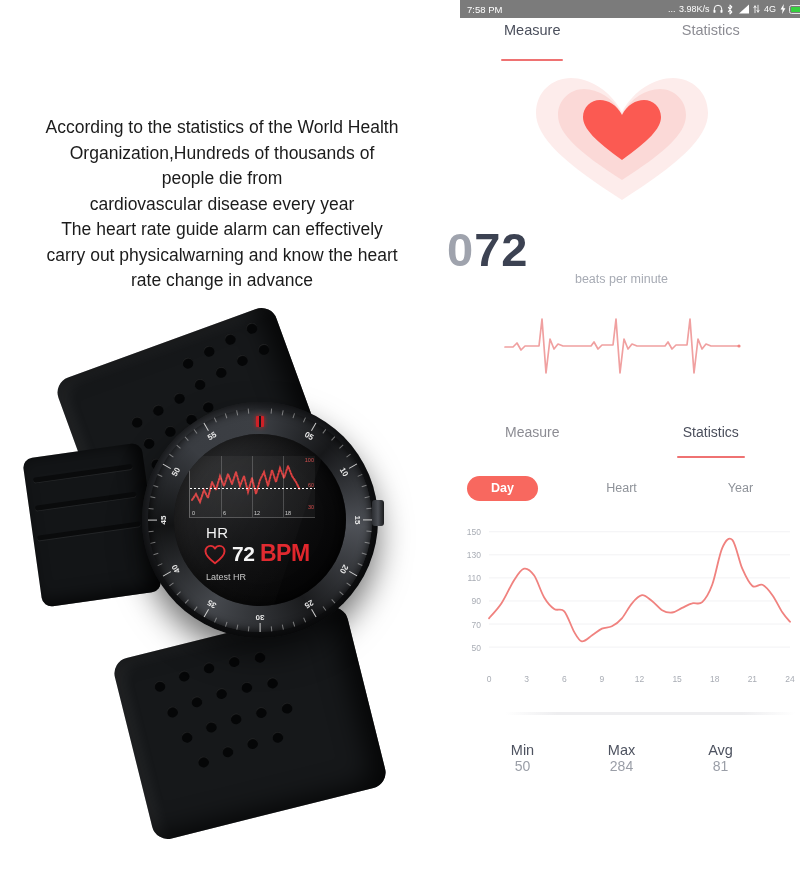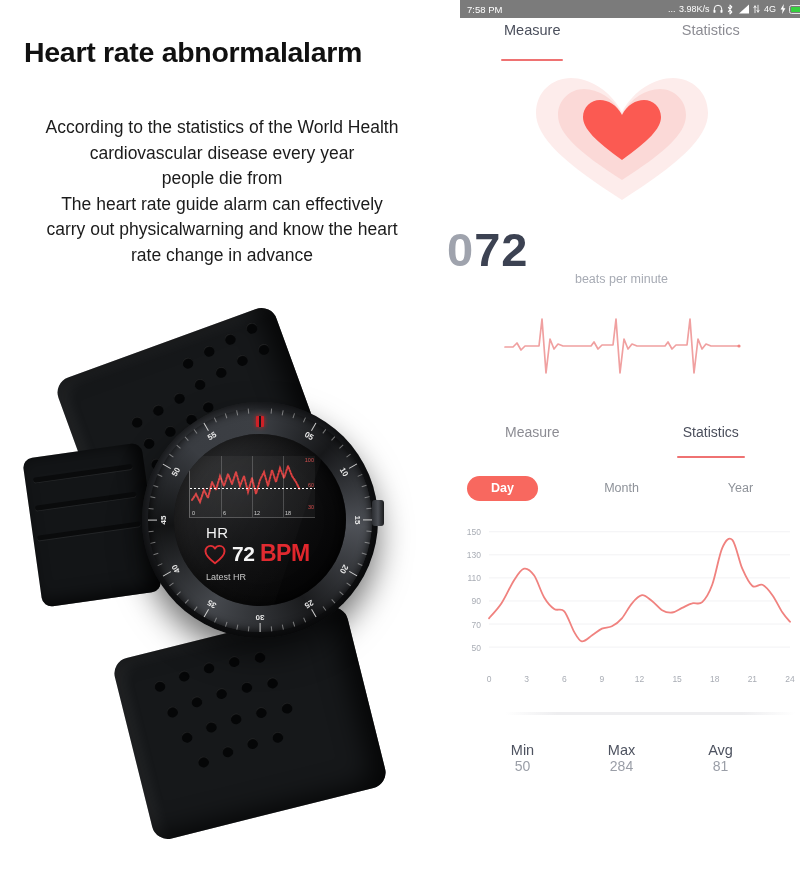--- a/index.html
+++ b/index.html
@@ -161,26 +161,26 @@
   .stat .k { font-size: 14.5px; color: #4e5360; margin-bottom: 0; }
   .stat .v { font-size: 14px; color: #9a9ea7; }
 </style>
 </head>
 <body>
 
 <div id="page">
 
   <div class="left-panel">
 
-    <div class="headline">Heart rate abnormalalarm</div>
 
     <div class="body-copy">
       <span class="ln">According to the statistics of the World Health</span>
+      <span class="ln">Organization,Hundreds of thousands of</span>
+      <span class="ln">people die from</span>
       <span class="ln">cardiovascular disease every year</span>
-      <span class="ln">people die from</span>
       <span class="ln">The heart rate guide alarm can effectively</span>
       <span class="ln">carry out physicalwarning and know the heart</span>
       <span class="ln">rate change in advance</span>
     </div>
 
     <div class="watch-photo">
 
       <div class="strap-top">
         <div class="perf" style="left:128px; top:22px;"></div>
         <div class="perf" style="left:152px; top:18px;"></div>
@@ -426,21 +426,21 @@
         <span>Statistics</span>
         <span class="ul"></span>
       </div>
     </div>
 
     <div class="range-row">
       <div class="range-item">
         <span class="pill">Day</span>
       </div>
       <div class="range-item">
-        <span>Month</span>
+        <span>Heart</span>
       </div>
       <div class="range-item">
         <span>Year</span>
       </div>
     </div>
 
     <div class="chart-wrap">
       <svg id="hr-chart" width="357" height="185" viewBox="0 0 357 185">
           <line x1="46" x2="347" y1="135.0810810810811" y2="135.0810810810811" stroke="#f2f2f4" stroke-width="1"></line>
           <text x="38" y="138.5810810810811" text-anchor="end" font-size="8.5" fill="#a9adb5" font-family="&quot;Liberation Sans&quot;, sans-serif">50</text>

